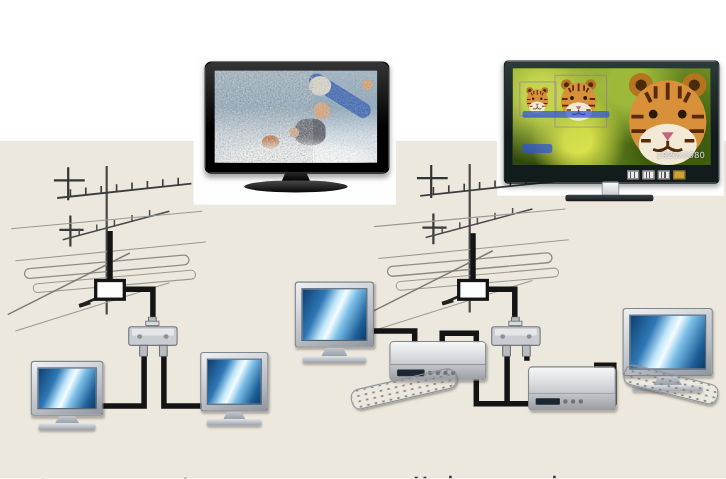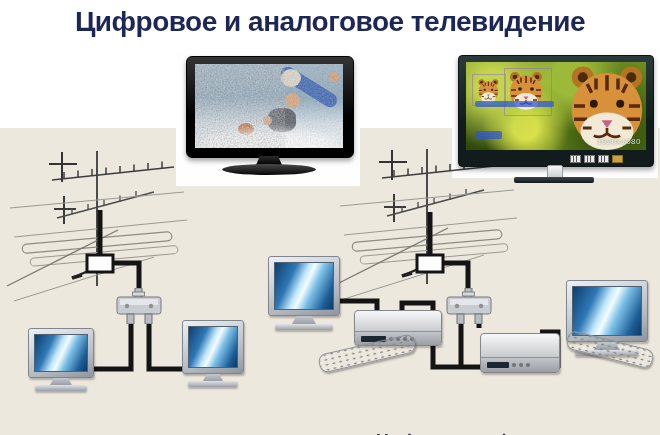--- a/index.html
+++ b/index.html
@@ -126,21 +126,20 @@
         <circle cx="14" cy="19" r="1.8" fill="#2c1a05"></circle>
           <circle cx="26" cy="19" r="1.8" fill="#2c1a05"></circle>
         <path d="M17.5,26.5 h5 l-2.5,3.5 z" fill="#c4647f"></path>
         <path d="M20,30 v2.5 M20,32.5 q-3,2.5 -6,1 M20,32.5 q3,2.5 6,1" stroke="#58290a" stroke-width="1.2" fill="none"></path>
       </g>
     </defs>
   </svg>
 
   <div class="band"></div>
 
-  <div class="page-title">Цифровое и аналоговое телевидение</div>
 
   <div class="backdrop" style="left:176px;top:50px;width:184px;height:136px;"></div>
   <div class="backdrop" style="left:452px;top:48px;width:206px;height:130px;"></div>
 
   <svg class="antenna" style="left:2px;top:136px;" viewBox="0 0 190 170">
     <use href="#antenna-art"></use>
   </svg>
   <svg class="antenna" style="left:332px;top:134px;" viewBox="0 0 190 170">
     <use href="#antenna-art"></use>
   </svg>

